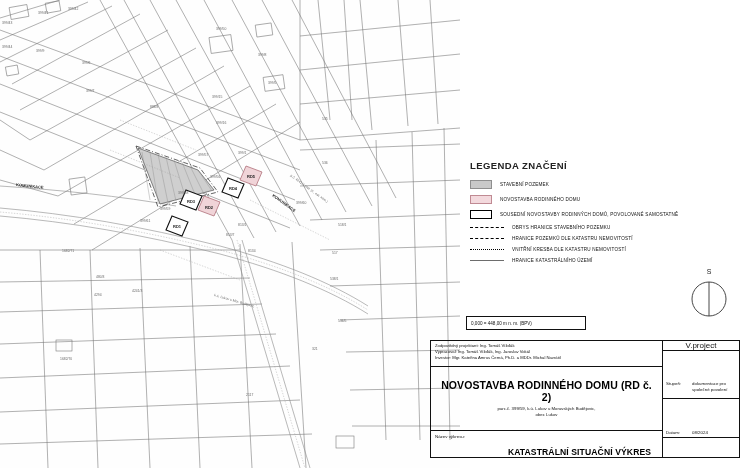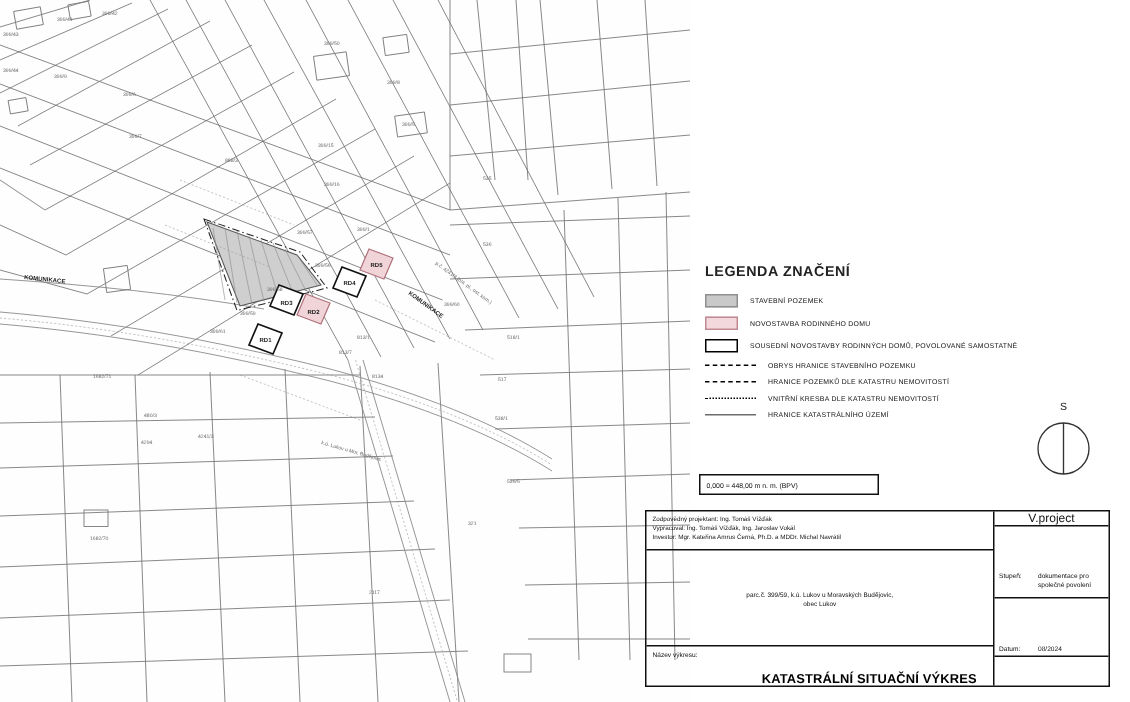--- a/index.html
+++ b/index.html
@@ -29,21 +29,21 @@
   .logo-name{
     font-size:13px;letter-spacing:1.6px;color:#3a3a3a;margin-top:5px;
     font-family:"Liberation Serif", serif;
   }
   .logo-sub{
     font-size:6px;letter-spacing:3px;color:#8a8a8a;margin-top:2px;
   }
 
   
   .legend{
-    position:absolute;left:470px;top:160px;width:215px;margin-top:16px;
+    position:absolute;left:470px;top:160px;width:215px;
   }
   .legend-title{
     font-size:9.5px;font-weight:bold;color:#222;letter-spacing:.4px;
     margin-bottom:9px;
   }
   .legend-row{
     display:flex;align-items:center;margin-bottom:6px;
   }
   .legend-swatch{
     width:22px;height:9px;flex:0 0 22px;margin-right:8px;
@@ -411,20 +411,21 @@
   <div class="titleblock">
 
     <div class="tb-left">
       <div class="tb-people">
         <div>Zodpovědný projektant: Ing. Tomáš Vížďák</div>
         <div>Vypracoval: Ing. Tomáš Vížďák, Ing. Jaroslav Vokál</div>
         <div>Investor: Mgr. Kateřina Amrus Černá, Ph.D. a MDDr. Michal Navrátil</div>
       </div>
 
       <div class="tb-main">
+        <div class="tb-main-title">NOVOSTAVBA RODINNÉHO DOMU (RD č. 2)</div>
         <div class="tb-main-sub">
           <div>parc.č. 399/59, k.ú. Lukov u Moravských Budějovic,</div>
           <div>obec Lukov</div>
         </div>
       </div>
 
       <div class="tb-drawing">
         <div class="tb-drawing-lbl">Název výkresu:</div>
         <div class="tb-drawing-val">KATASTRÁLNÍ SITUAČNÍ VÝKRES</div>
       </div>

